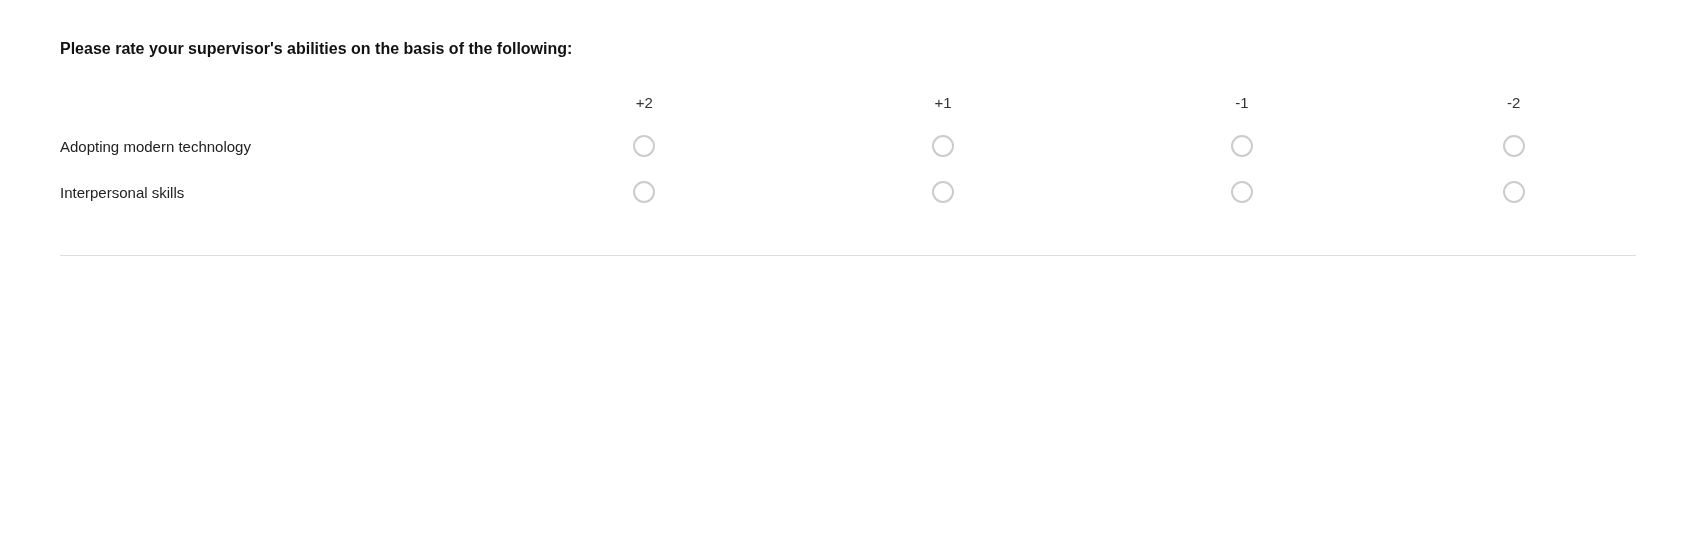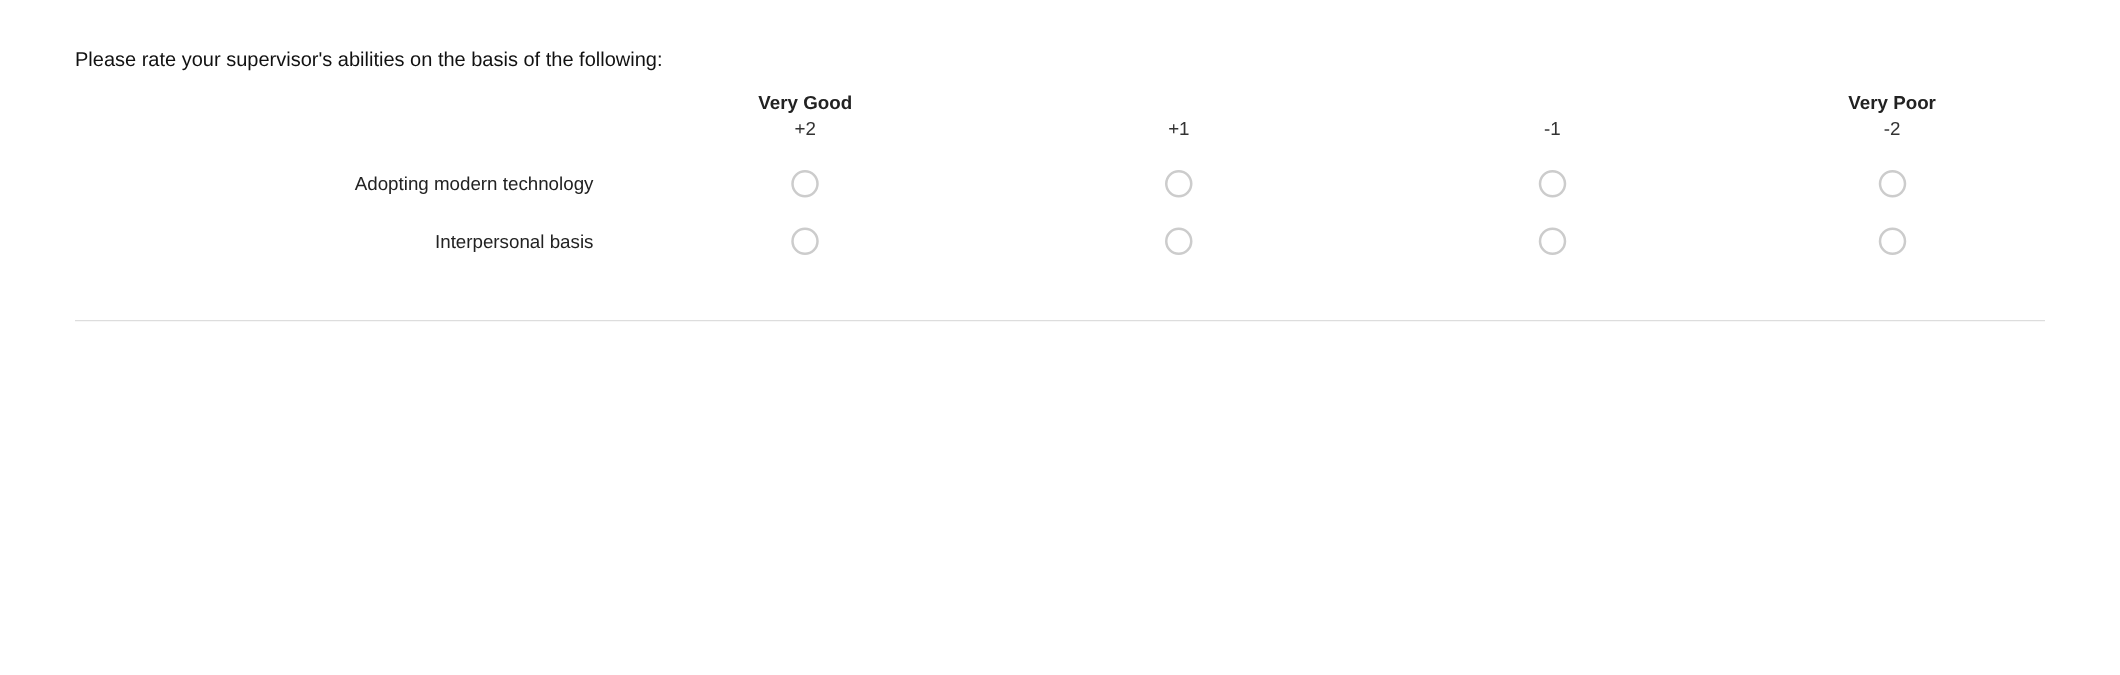--- a/index.html
+++ b/index.html
@@ -15,23 +15,23 @@
       font-size: 15px;
       width: 1696px;
       min-height: 540px;
     }
 
     .page-container {
       padding: 40px 60px 0 60px;
     }
 
     .question-title {
-      font-weight: 400;
+      font-weight: 700;
       font-size: 16px;
-      margin-bottom: 16px;
+      margin-bottom: 36px;
       color: #111111;
     }
 
     .rating-table {
       width: 100%;
       border-collapse: collapse;
     }
 
     .rating-table thead tr th {
       text-align: center;
@@ -73,21 +73,21 @@
       text-align: center;
     }
 
     .rating-table tbody tr td {
       padding: 12px 0;
       text-align: center;
       vertical-align: middle;
     }
 
     .rating-table tbody tr td.row-label {
-      text-align: right;
+      text-align: left;
       font-weight: 400;
       font-size: 15px;
       color: #222222;
       padding-right: 20px;
     }
 
     .radio-circle {
       display: inline-block;
       width: 22px;
       height: 22px;
@@ -106,27 +106,20 @@
   </style>
 </head>
 <body>
 
 <div class="page-container">
 
   <div class="question-title">Please rate your supervisor's abilities on the basis of the following:</div>
 
   <table class="rating-table">
     <thead>
-      <tr class="header-labels">
-        <th class="row-label-col"></th>
-        <th class="rating-col very-good">Very Good</th>
-        <th class="rating-col"></th>
-        <th class="rating-col"></th>
-        <th class="last-rating-col very-poor">Very Poor</th>
-      </tr>
       <tr class="score-labels">
         <th class="row-label-col"></th>
         <th class="rating-col">+2</th>
         <th class="rating-col">+1</th>
         <th class="rating-col">-1</th>
         <th class="last-rating-col">-2</th>
       </tr>
     </thead>
     <tbody>
       <tr>
@@ -138,21 +131,21 @@
           <span class="radio-circle"></span>
         </td>
         <td>
           <span class="radio-circle"></span>
         </td>
         <td>
           <span class="radio-circle"></span>
         </td>
       </tr>
       <tr>
-        <td class="row-label">Interpersonal basis</td>
+        <td class="row-label">Interpersonal skills</td>
         <td>
           <span class="radio-circle"></span>
         </td>
         <td>
           <span class="radio-circle"></span>
         </td>
         <td>
           <span class="radio-circle"></span>
         </td>
         <td>

